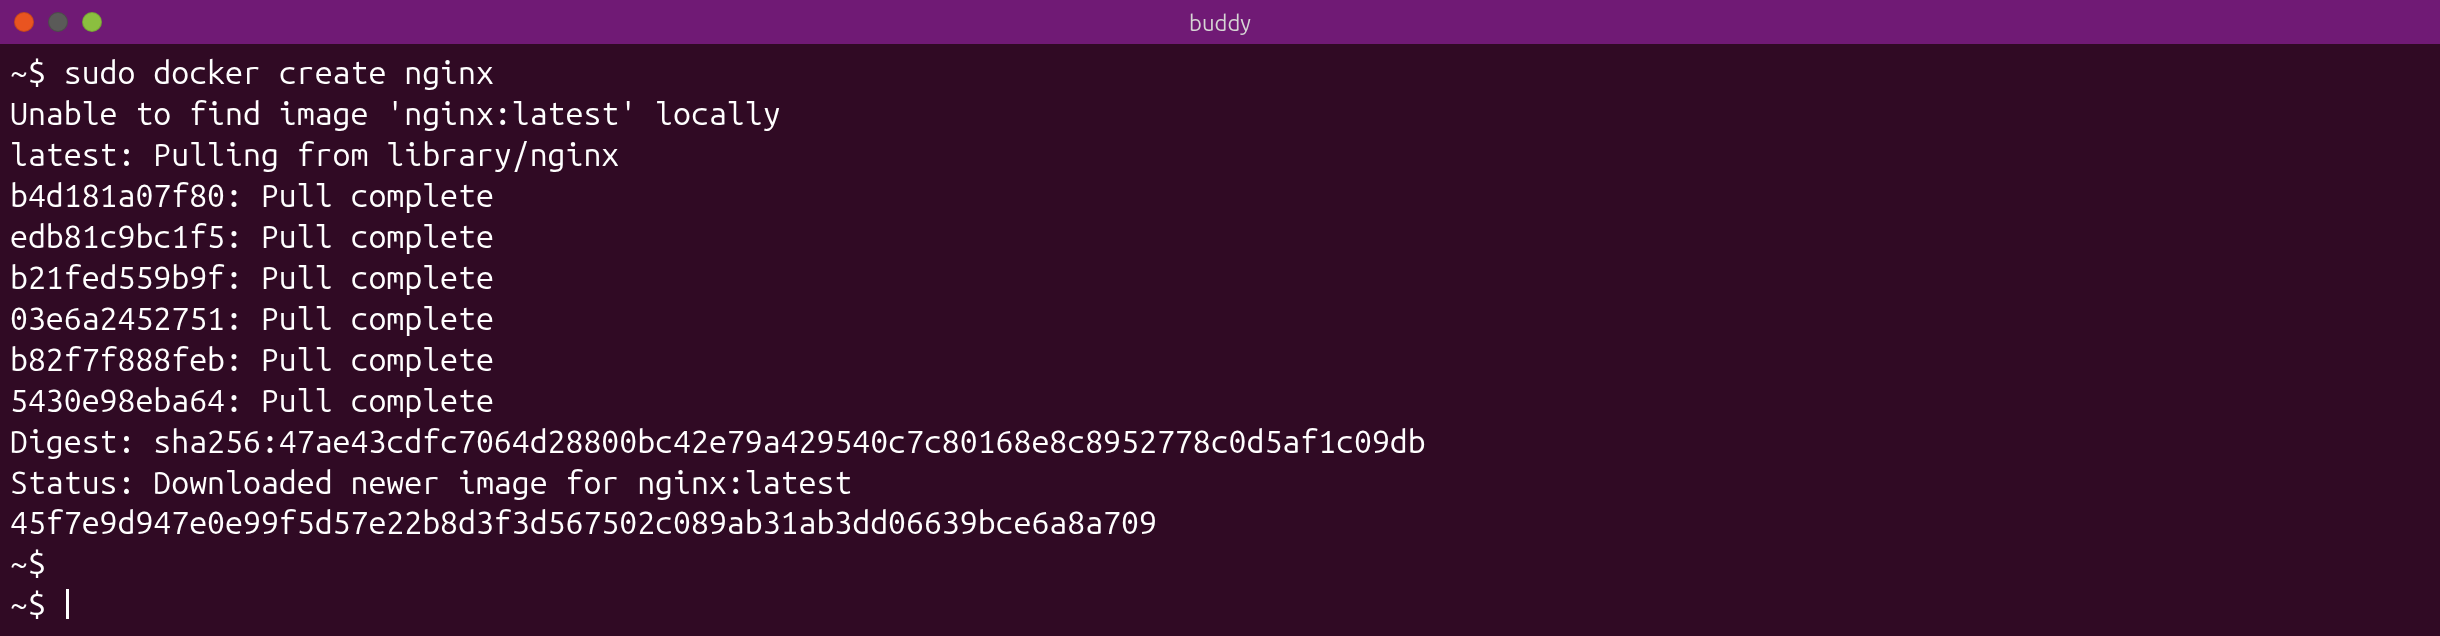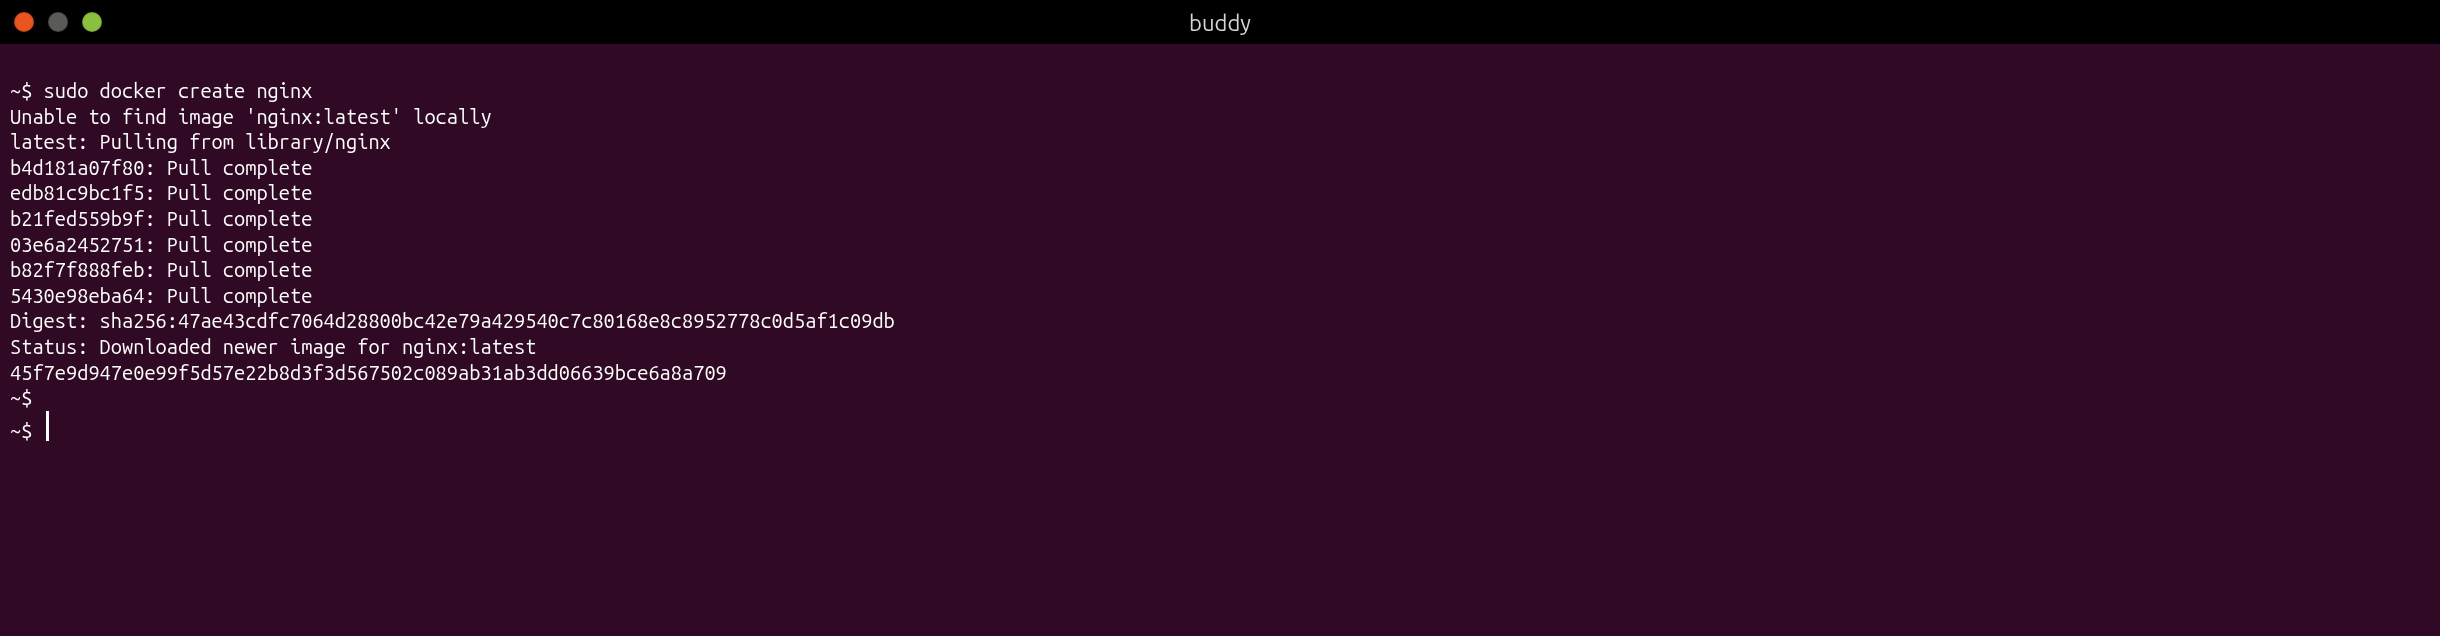--- a/index.html
+++ b/index.html
@@ -6,21 +6,21 @@
     body {
       font-family: "Ubuntu Mono", "DejaVu Sans Mono", "Consolas", monospace;
       background: #300a24;
       color: #ffffff;
       width: 2440px;
       height: 636px;
       overflow: hidden;
     }
     .titlebar {
       height: 44px;
-      background: #000000;
+      background: #701a75;
       display: flex;
       align-items: center;
       position: relative;
       padding: 0 14px;
     }
     .window-controls {
       display: flex;
       gap: 14px;
       align-items: center;
     }
@@ -37,24 +37,23 @@
       position: absolute;
       left: 50%;
       transform: translateX(-50%);
       color: #d6d6d4;
       font-family: "Ubuntu", "DejaVu Sans", sans-serif;
       font-size: 22px;
       font-weight: 400;
     }
     .terminal-body {
       padding: 8px 10px 10px 10px;
-      font-size: 20px;
+      font-size: 32px;
       line-height: 1.28;
       white-space: pre;
-      margin-top: 26px;
     }
     .line { display: block; }
     .prompt-tilde-dollar { color: #ffffff; }
     .cursor {
       display: inline-block;
       width: 3px;
       height: 30px;
       background: #ffffff;
       vertical-align: -3px;
       margin-left: 2px;

